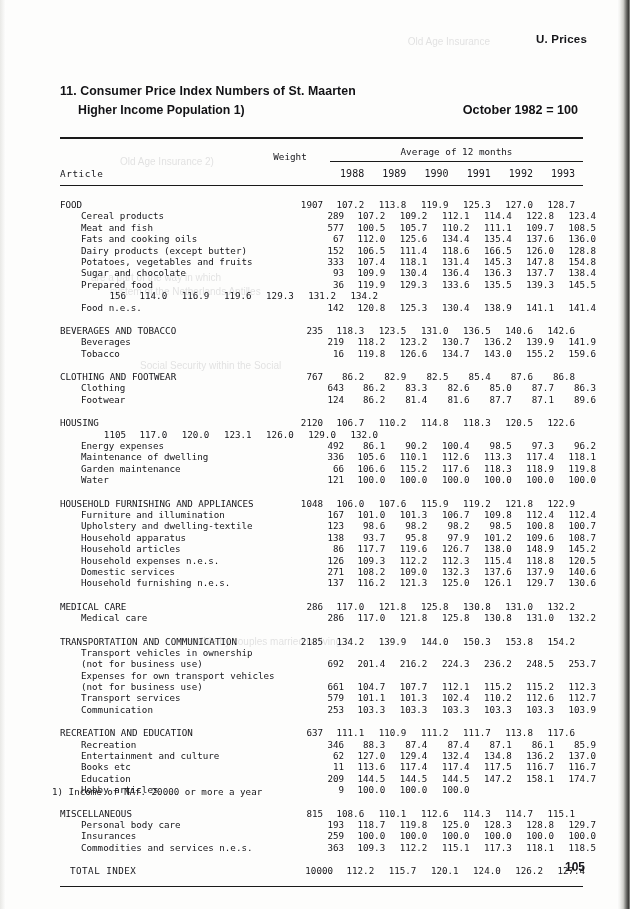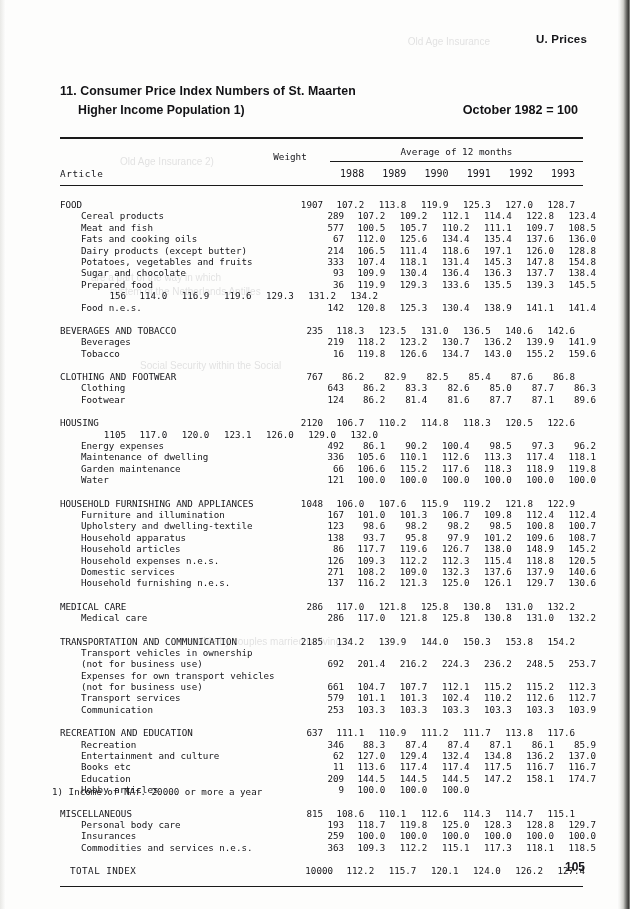--- a/index.html
+++ b/index.html
@@ -327,26 +327,26 @@
               <div class="v">112.0</div>
               <div class="v">125.6</div>
               <div class="v">134.4</div>
               <div class="v">135.4</div>
               <div class="v">137.6</div>
               <div class="v">136.0</div>
             </div>
           </div>
           <div class="row sub">
             <div class="article">Dairy products (except butter)</div>
-            <div class="weight">214</div>
+            <div class="weight">152</div>
             <div class="vals">
               <div class="v">106.5</div>
               <div class="v">111.4</div>
               <div class="v">118.6</div>
-              <div class="v">197.1</div>
+              <div class="v">166.5</div>
               <div class="v">126.0</div>
               <div class="v">128.8</div>
             </div>
           </div>
           <div class="row sub">
             <div class="article">Potatoes, vegetables and fruits</div>
             <div class="weight">333</div>
             <div class="vals">
               <div class="v">107.4</div>
               <div class="v">118.1</div>

